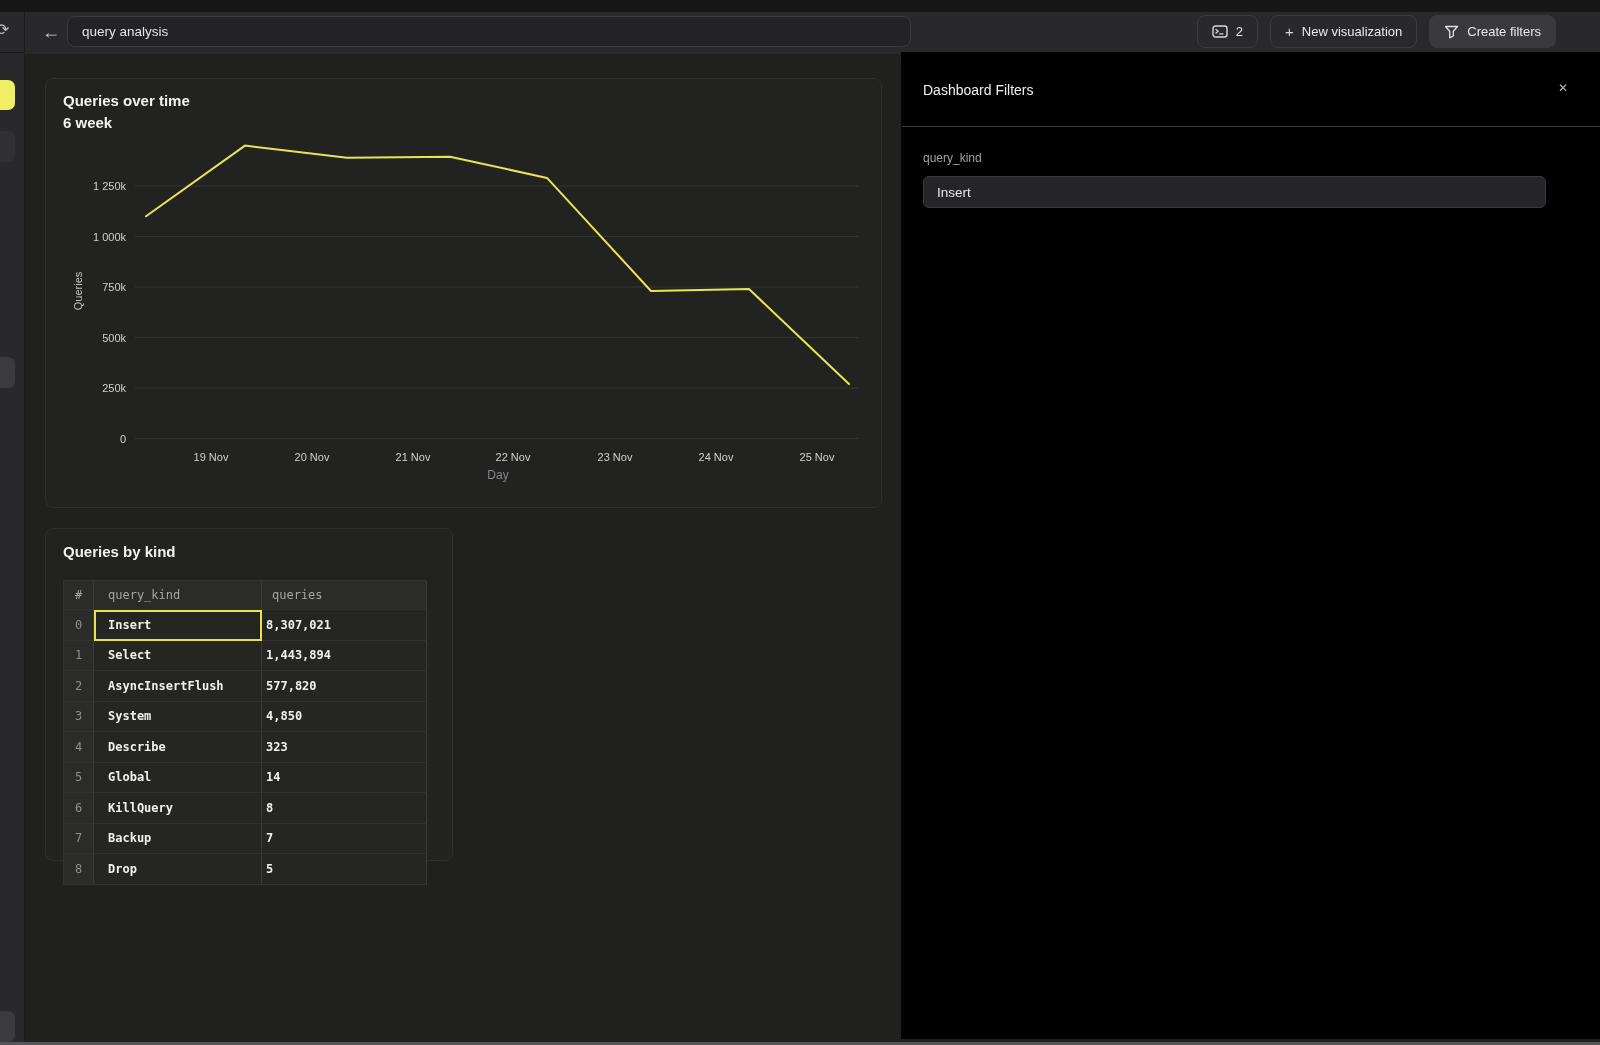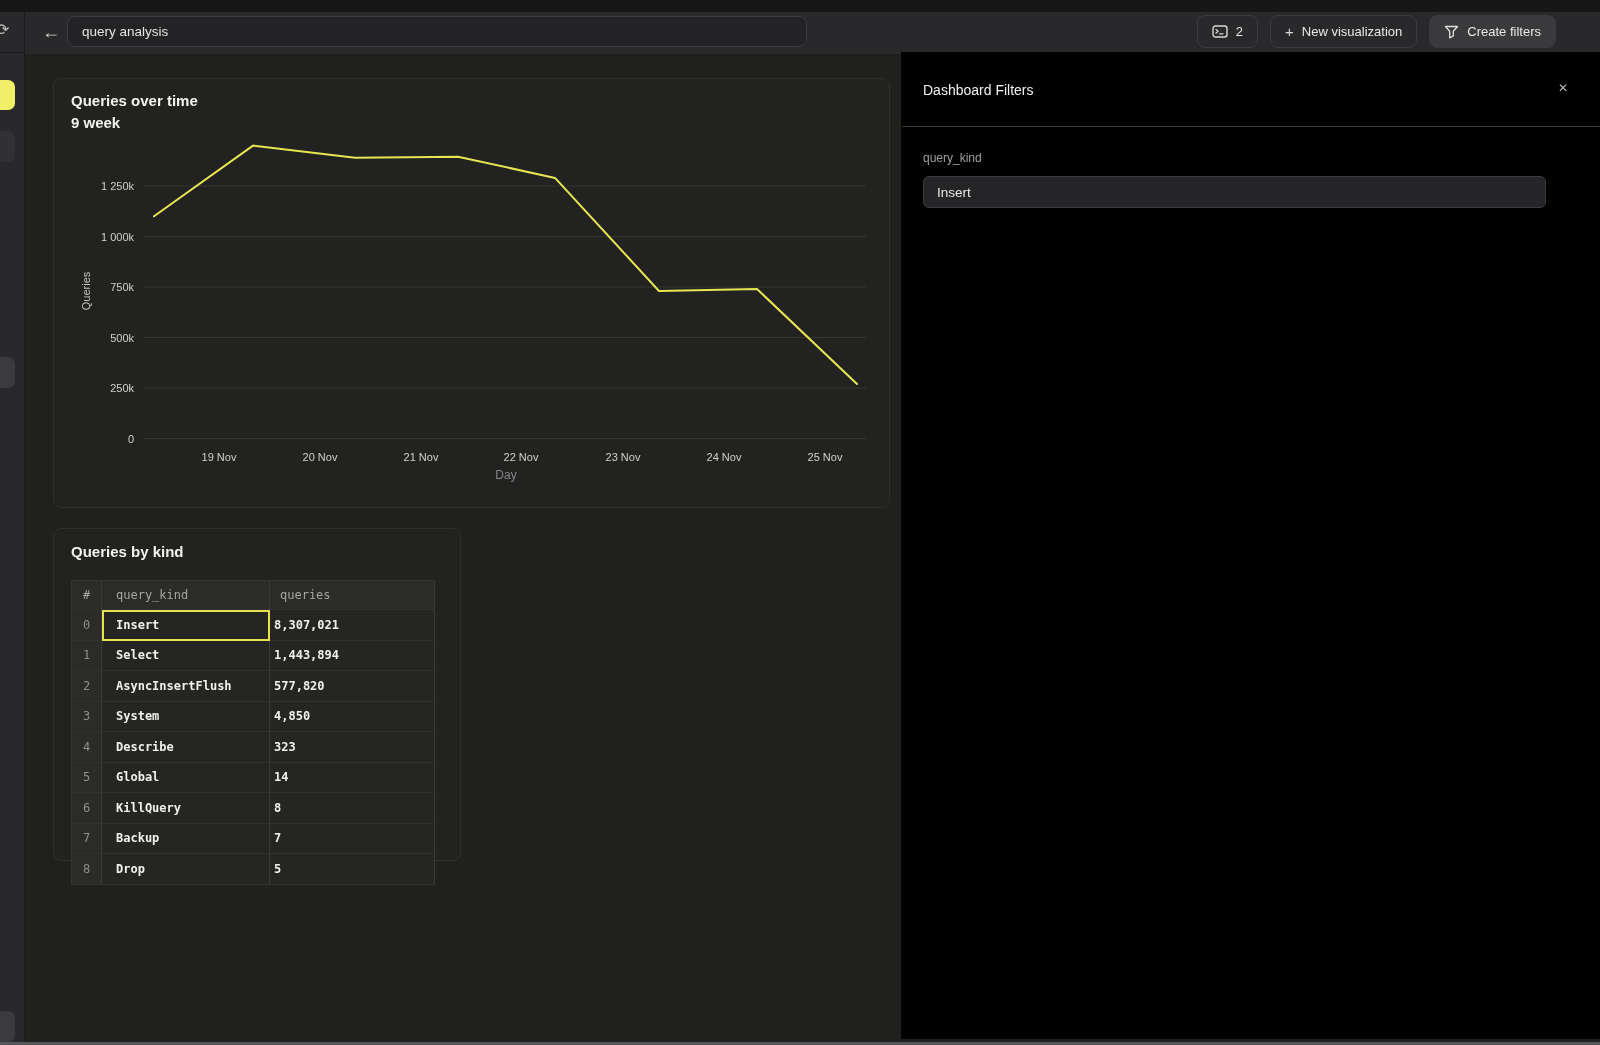--- a/index.html
+++ b/index.html
@@ -17,21 +17,21 @@
     position:absolute; left:25px; top:12px; width:1575px; height:43px;
     background:#29292b; border-bottom:1px solid rgba(0,0,0,0.25);
     display:flex; align-items:center;
   }
   .back-arrow {
     position:absolute; left:14px; top:6px; width:24px; height:28px;
     color:#cfcfcd; font-size:18px; display:flex; align-items:center; justify-content:center;
     cursor:pointer;
   }
   .title-input {
-    position:absolute; left:42px; top:4px; width:740px; height:31px;
+    position:absolute; left:42px; top:4px; width:844px; height:31px;
     background:#232325; border:1px solid #3c3c3e; border-radius:8px;
     color:#e3e3e1; font-size:13.5px; padding:0 14px; outline:none;
     font-family:"Liberation Sans", sans-serif;
   }
   .header-right { position:absolute; right:44px; top:3px; height:33px; display:flex; gap:12px; }
   .hbtn {
     height:33px; display:flex; align-items:center; gap:8px;
     border:1px solid #3c3c3e; border-radius:8px; background:transparent;
     color:#e8e8e6; font-size:13px; padding:0 14px; cursor:pointer;
     font-family:"Liberation Sans", sans-serif;
@@ -48,21 +48,21 @@
   .refresh-glyph { position:absolute; left:-4px; top:8px; font-size:16px; color:#b8b8b6; }
   .rail-item { position:absolute; left:-13px; width:28px; height:31px; border-radius:7px; cursor:pointer; }
   .rail-item.active { background:#f1ef66; top:68px; height:30px; }
   .rail-item.i2 { background:#313134; top:119px; }
   .rail-item.i3 { background:#3b3b3e; top:345px; }
   .rail-item.i4 { background:#3b3b3e; top:999px; }
 
   
   .main { position:absolute; left:25px; top:55px; width:876px; height:987px; background:#20211d; }
   .card {
-    position:absolute; background:#222321; border:1px solid #2f302c; border-radius:8px;margin-left:8px;
+    position:absolute; background:#222321; border:1px solid #2f302c; border-radius:8px;
   }
   .chart-card { left:20px; top:23px; width:837px; height:430px; }
   .card-title { font-size:15px; font-weight:bold; color:#f2f2f0; }
   .chart-card .card-title { position:absolute; left:17px; top:13px; }
   .chart-card .card-subtitle { position:absolute; left:17px; top:35px; font-size:15px; font-weight:bold; color:#f2f2f0; }
   .chart-svg { position:absolute; left:0; top:0; }
 
   
   .table-card { left:20px; top:473px; width:408px; height:333px; }
   .table-card .card-title { position:absolute; left:17px; top:14px; }
@@ -150,21 +150,21 @@
   <div class="rail-item active"></div>
   <div class="rail-item i2"></div>
   <div class="rail-item i3"></div>
   <div class="rail-item i4"></div>
 </div>
 
 <div class="main">
 
   <div class="card chart-card">
     <div class="card-title">Queries over time</div>
-    <div class="card-subtitle">9 week</div>
+    <div class="card-subtitle">6 week</div>
     <svg id="chart-svg" class="chart-svg" width="837" height="430" viewBox="0 0 837 430">
         <line x1="89" y1="359.5" x2="812" y2="359.5" stroke="#34352f" stroke-width="1"></line>
         <text x="80" y="363.5" text-anchor="end" font-size="11" fill="#d0d0ce" font-family="Liberation Sans, sans-serif">0</text>
         <line x1="89" y1="309" x2="812" y2="309" stroke="#34352f" stroke-width="1"></line>
         <text x="80" y="313" text-anchor="end" font-size="11" fill="#d0d0ce" font-family="Liberation Sans, sans-serif">250k</text>
         <line x1="89" y1="258.5" x2="812" y2="258.5" stroke="#34352f" stroke-width="1"></line>
         <text x="80" y="262.5" text-anchor="end" font-size="11" fill="#d0d0ce" font-family="Liberation Sans, sans-serif">500k</text>
         <line x1="89" y1="208" x2="812" y2="208" stroke="#34352f" stroke-width="1"></line>
         <text x="80" y="212" text-anchor="end" font-size="11" fill="#d0d0ce" font-family="Liberation Sans, sans-serif">750k</text>
         <line x1="89" y1="157.5" x2="812" y2="157.5" stroke="#34352f" stroke-width="1"></line>

